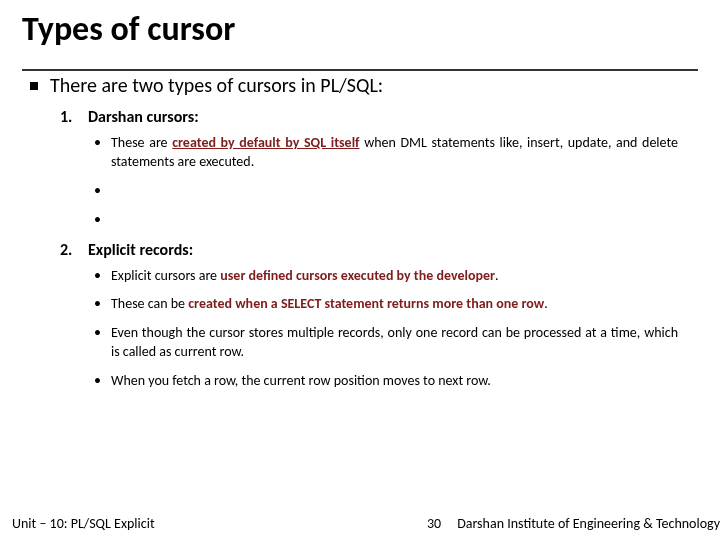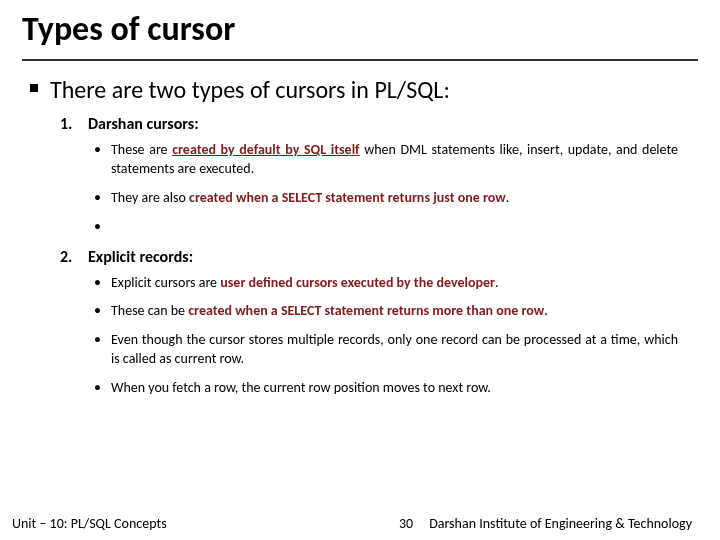--- a/index.html
+++ b/index.html
@@ -12,28 +12,28 @@
     position: relative;
     overflow: hidden;
   }
   .slide {
     padding: 8px 22px 0 22px;
   }
   .title {
     font-size: 34px;
     font-weight: bold;
     border-bottom: 2px solid #333;
-    padding-bottom: 10px;
-    margin-bottom: 14px;
+    padding-bottom: 20px;
+    margin-bottom: 2px;
   }
   .b1 {
     display: flex;
     align-items: flex-start;
     margin-left: 8px;
-    font-size: 24px;
+    font-size: 20px;
     margin-bottom: 10px;
   }
   .b1 .sq {
     width: 8px;
     height: 8px;
     background: #000;
     margin-top: 9px;
     margin-right: 12px;
     flex-shrink: 0;
   }
@@ -80,21 +80,21 @@
   .footer .left {
     padding-left: 12px;
     flex: 0 0 auto;
   }
   .footer .spacer { flex: 1; }
   .footer .page {
     width: 44px;
     text-align: right;
   }
   .footer .right {
-    padding-right: 28px;
+    padding-right: 0;
     padding-left: 16px;
     text-align: center;
   }
 </style>
 </head>
 <body>
 
 <div class="slide">
   <div class="title">Types of cursor</div>
 
@@ -107,21 +107,20 @@
       <div class="b2">
         <span class="num">1.</span>
         <span>Darshan cursors:</span>
       </div>
       <div class="b3">
         <span class="dot">•</span>
         <span><span>These are </span><span class="em u">created by default by SQL itself</span><span> when DML statements like, insert, update, and delete statements are executed.</span></span>
       </div>
       <div class="b3">
         <span class="dot">•</span>
-        <span><span>They are also </span><span class="em">created when a SELECT statement returns just one row</span><span>.</span></span>
       </div>
       <div class="b3">
         <span class="dot">•</span>
       </div>
       <div class="b2">
         <span class="num">2.</span>
         <span>Explicit records:</span>
       </div>
       <div class="b3">
         <span class="dot">•</span>
@@ -136,17 +135,17 @@
         <span><span>Even though the cursor stores multiple records, only one record can be processed at a time, which is called as current row.</span></span>
       </div>
       <div class="b3">
         <span class="dot">•</span>
         <span><span>When you fetch a row, the current row position moves to next row.</span></span>
       </div>
     </div>
 </div>
 
 <div class="footer">
-  <div class="left">Unit – 10: PL/SQL Concepts</div>
+  <div class="left">Unit – 10: PL/SQL Explicit</div>
   <div class="spacer"></div>
   <div class="page">30</div>
   <div class="right">Darshan Institute of Engineering &amp; Technology</div>
 </div>
 
 </body></html>

